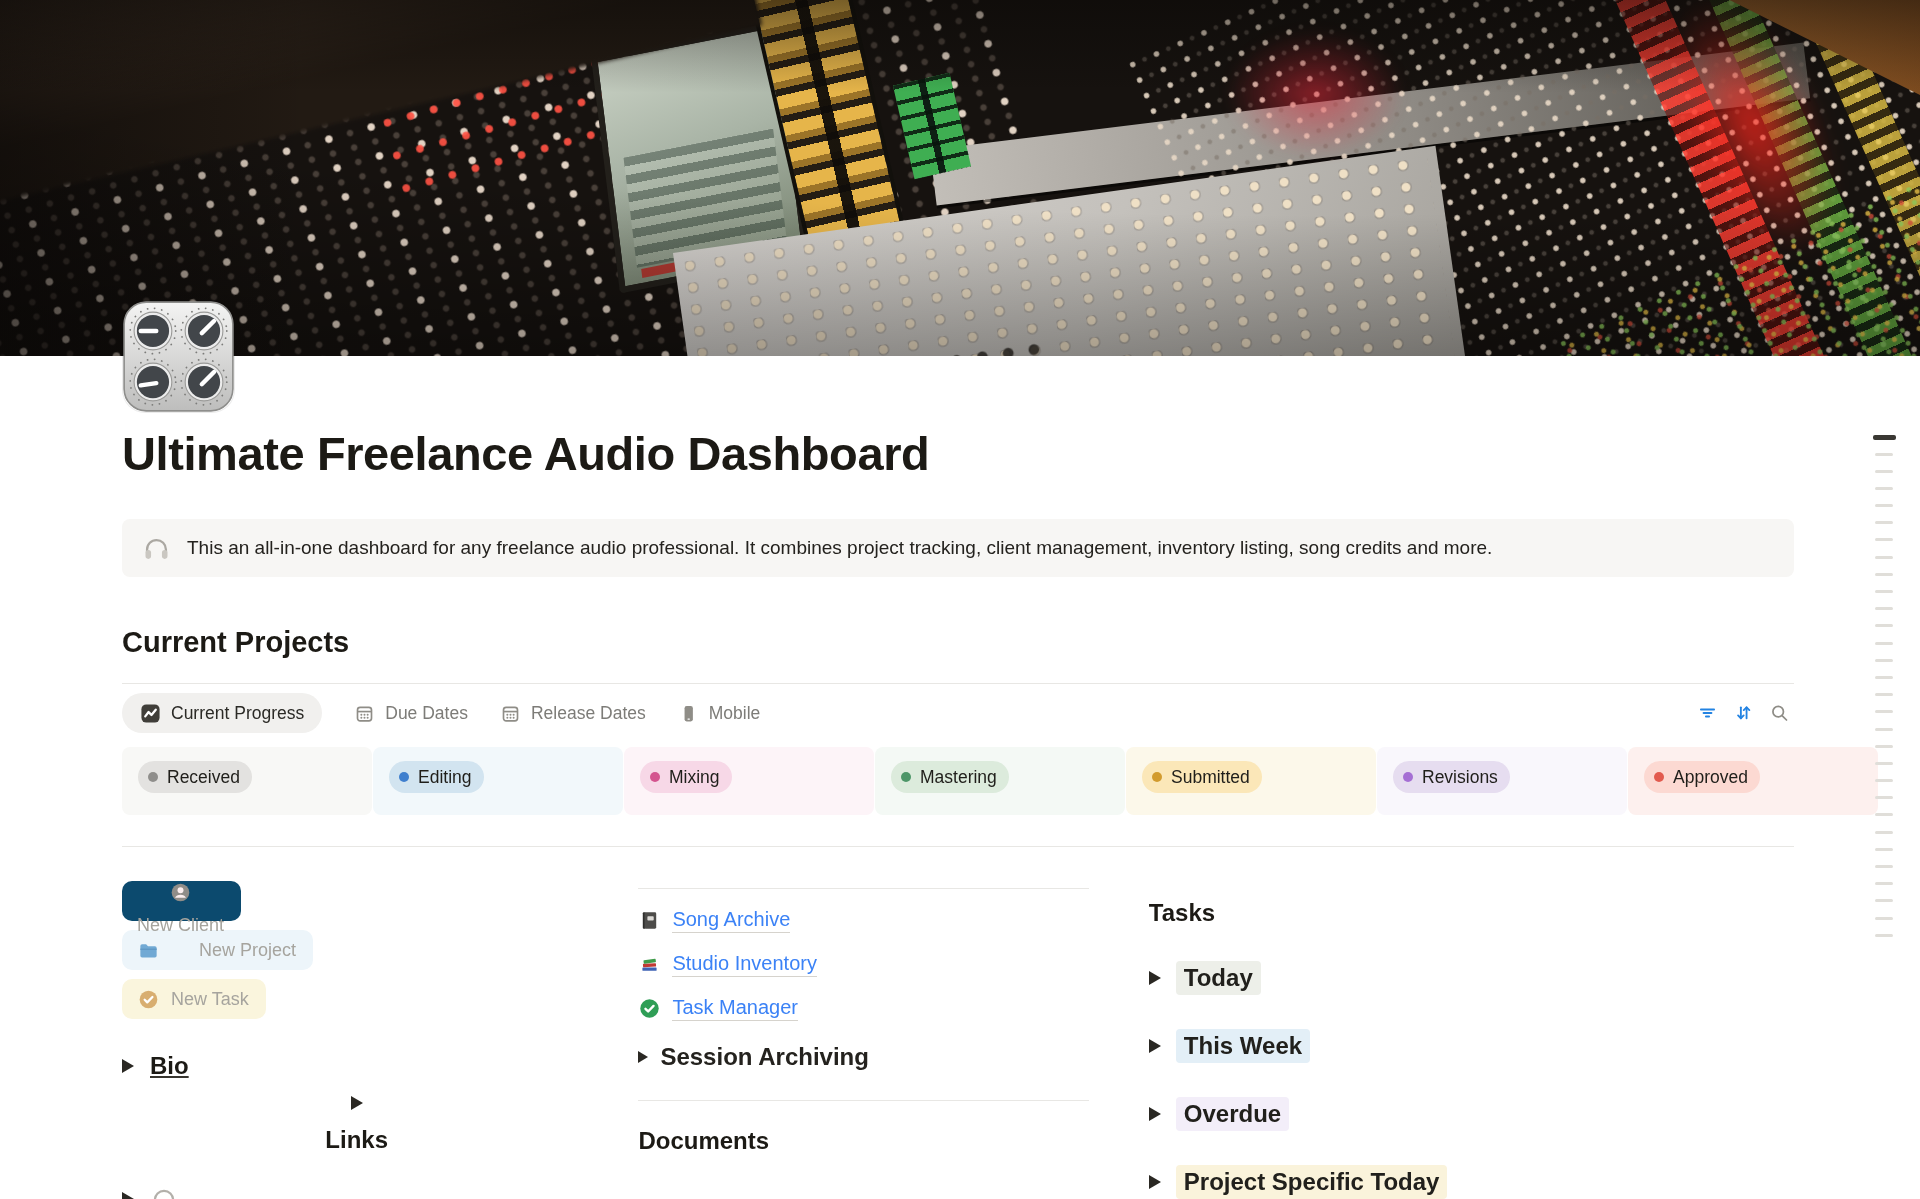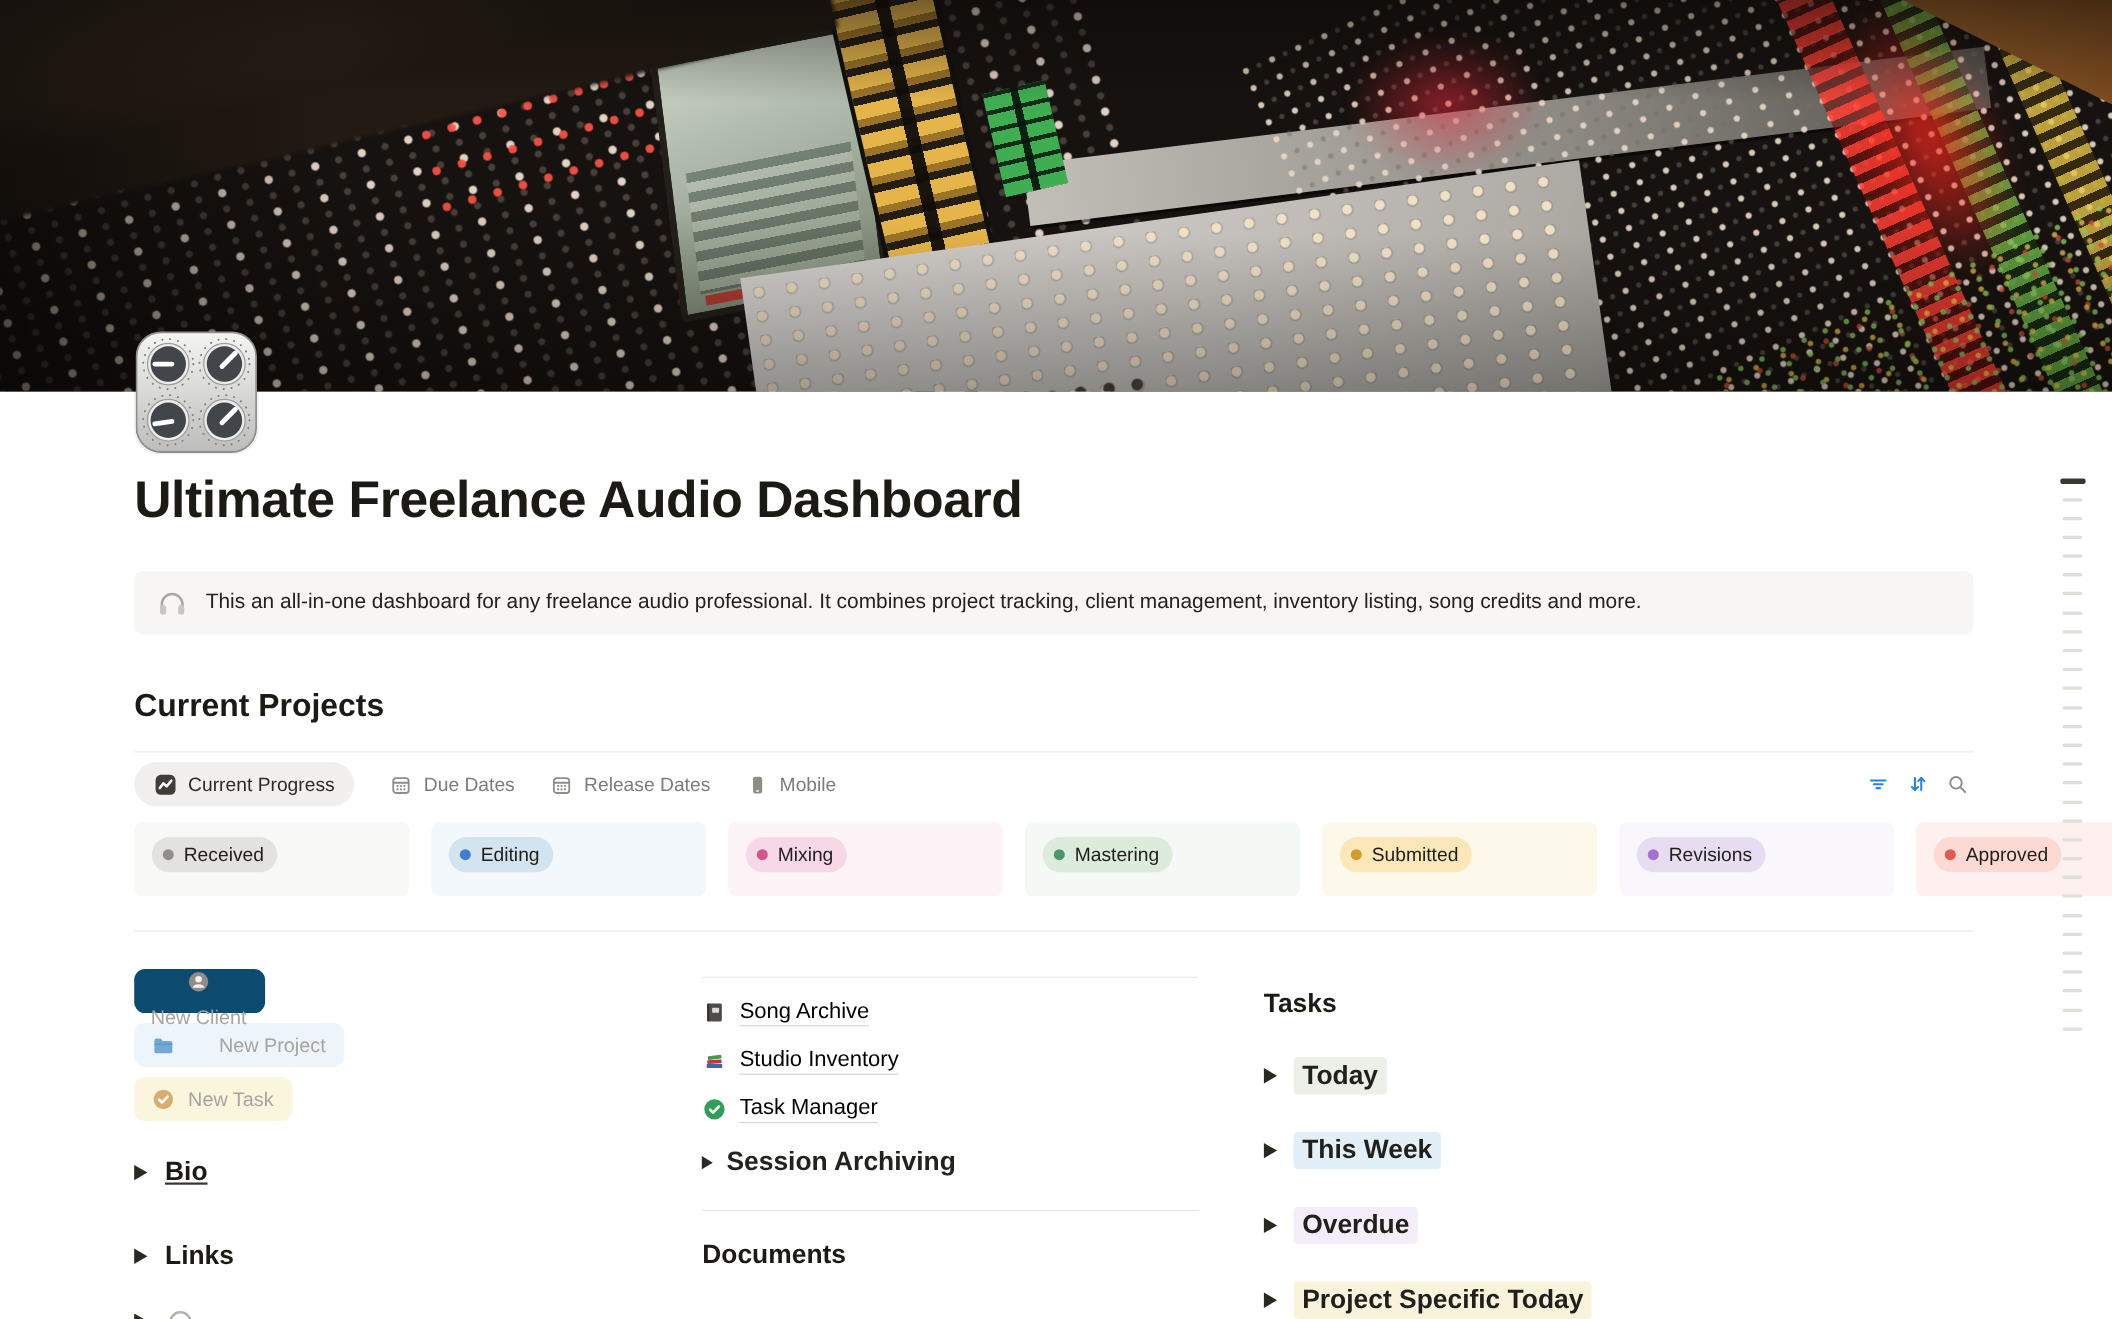--- a/index.html
+++ b/index.html
@@ -87,21 +87,21 @@
   .callout-text { font-size:19px; color:#24221e; }
   .h2 { margin-top:49px; font-size:29px; font-weight:700; color:#1c1a15; }
   .divider { height:1px; background:#e8e7e4; }
   .div-tabs { margin-top:24px; }
   .tabs-row { margin-top:8px; height:42px; display:flex; align-items:center; gap:32px; position:relative; }
   .tab { display:flex; align-items:center; gap:10px; font-size:17.5px; color:#7d7c78; cursor:pointer; white-space:nowrap; }
   .tab.active { background:#f1f0ee; border-radius:20px; height:40px; padding:0 18px; color:#2b2a26; font-weight:500; }
   .view-tools { position:absolute; right:4px; top:50%; transform:translateY(-50%);
     display:flex; align-items:center; gap:15px; }
   .view-tools svg { cursor:pointer; display:block; }
-  .board { margin-top:13px; margin-right:-126px; display:flex; gap:20px; overflow:hidden; }
+  .board { margin-top:13px; margin-right:-126px; display:flex; gap:1px; overflow:hidden; }
   .bcol { flex:0 0 250px; height:68px; border-radius:8px; padding:14px 16px; }
   .bpill { display:inline-flex; align-items:center; gap:9px; height:32px; padding:0 12px 0 10px;
     border-radius:16px; font-size:17.5px; font-weight:500; color:#1f1e1a; cursor:pointer; }
   .bdot { width:10px; height:10px; border-radius:50%; flex:0 0 auto; }
   .div-board { margin-top:31px; }
 
   .cols { margin-top:26px; display:flex; }
   .col-left  { width:470px; }
   .col-mid   { width:451px; margin-left:47px; }
   .col-right { width:646px; margin-left:60px; }
@@ -109,27 +109,27 @@
   .qbtn { display:flex; width:fit-content; align-items:center; gap:11px; height:40px;
     padding:0 17px 0 15px; border-radius:10px; margin-bottom:9px;
     font-size:18px; color:#a6a49e; cursor:pointer; }
   .qbtn:first-child { margin-top:8px; }
   .toggle-row { display:flex; align-items:center; gap:16px; cursor:pointer; }
   .tri { width:0; height:0; border-left:12px solid #2a2823; border-top:7.5px solid transparent;
     border-bottom:7.5px solid transparent; flex:0 0 auto; }
   .tri.sm { border-left-width:10px; border-top-width:6.5px; border-bottom-width:6.5px; }
   .h3 { font-size:24px; font-weight:700; color:#1c1a15; }
   .t-bio { margin-top:33px;text-decoration:underline; }
-  .t-links { margin-top:48px; }
+  .t-links { margin-top:16px;flex-direction:column; }
   .t-partial { margin-top:31px; }
 
   .col-mid .h3, .col-right .h3 { margin-top:26px; }
   .div-studio { margin-top:15px; }
   .slink { display:flex; align-items:center; gap:11px; margin-top:19px; cursor:pointer; }
-  .slink-label { font-size:20px; font-weight:500; color:#000000;
+  .slink-label { font-size:20px; font-weight:500; color:#3b82f6;
     border-bottom:1.5px solid #d6d3cd; padding-bottom:1px; }
   .stoggle { display:flex; align-items:center; gap:12px; margin-top:22px; cursor:pointer; }
   .stoggle-label { font-size:24px; font-weight:600; color:#24221e; }
   .div-docs { margin-top:29px; }
 
   .task-row { display:flex; align-items:center; gap:15px; margin-top:34px; cursor:pointer; }
   .task-row:first-of-type { margin-top:30px; }
   .task-label { font-size:24px; font-weight:700; color:#21201c; padding:3px 8px; border-radius:4px; }
 
   

